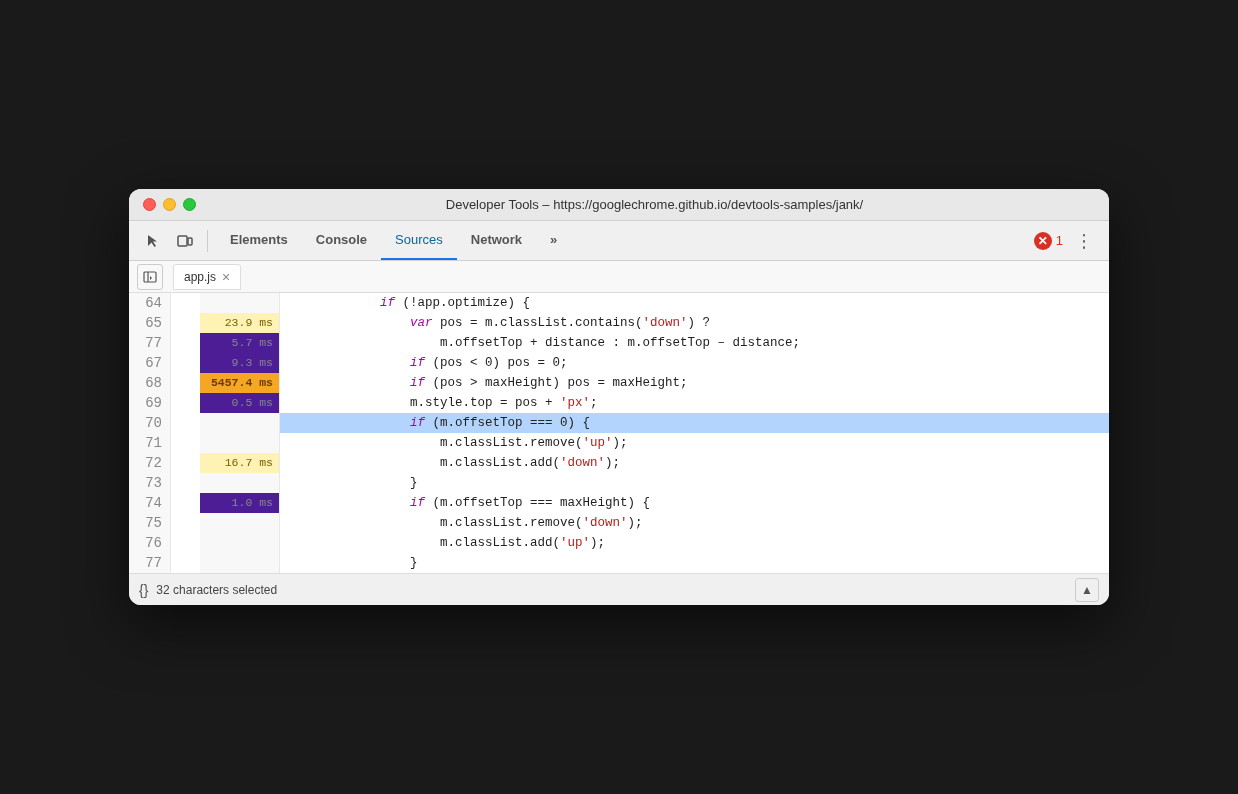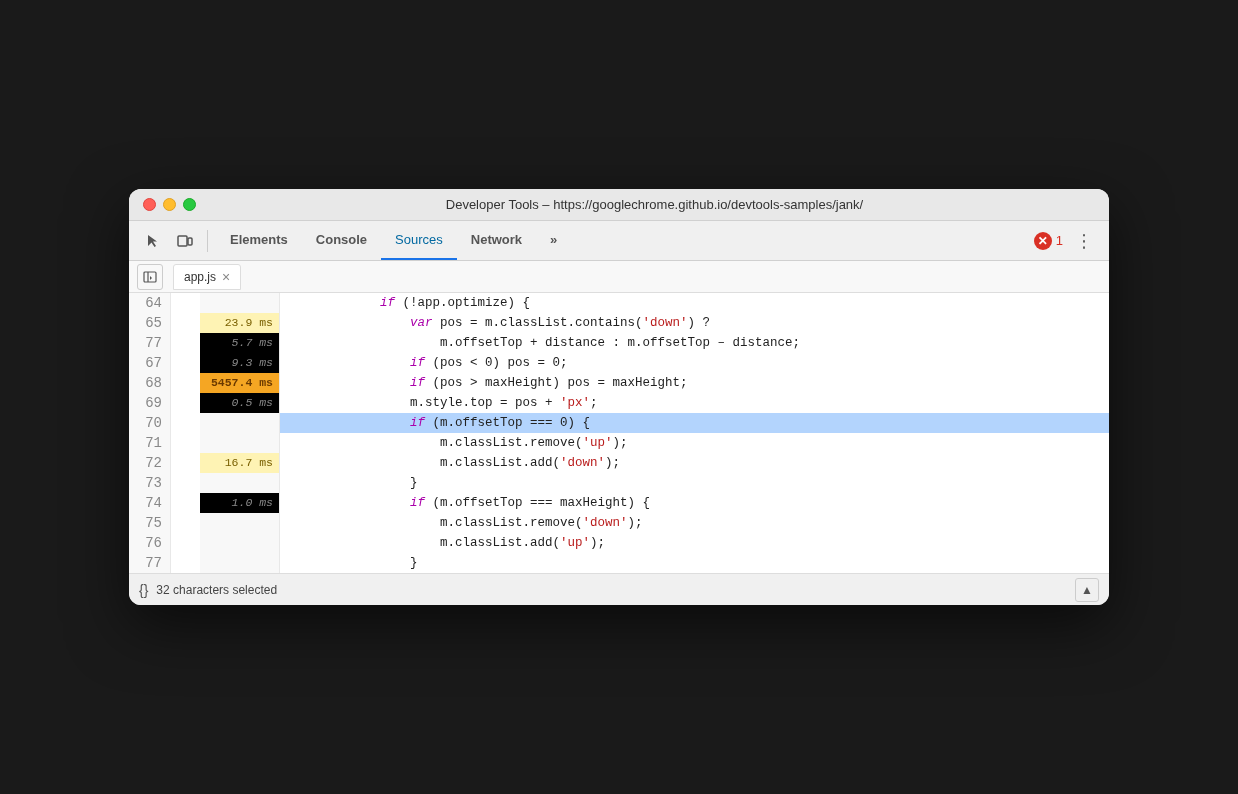--- a/index.html
+++ b/index.html
@@ -210,21 +210,21 @@
       height: 20px;
       display: flex;
       align-items: center;
       justify-content: flex-end;
       padding-right: 6px;
       border-right: 1px solid #e8e8e8;
       margin-left: 29px;
     }
     .timing-yellow { background: #fef3b4; color: #7a6000; font-weight: 500; }
     .timing-orange { background: #f5a623; color: #6b3a00; font-weight: 700; }
-    .timing-plain { background: #000000; color: #888; font-style: italic; }
+    .timing-plain { background: #4c1d95; color: #888; }
     .timing-empty { background: #f8f8f8; }
     .line-code {
       flex: 1;
       padding-left: 10px;
       white-space: pre;
       color: #222;
       height: 20px;
       display: flex;
       align-items: center;
     }

